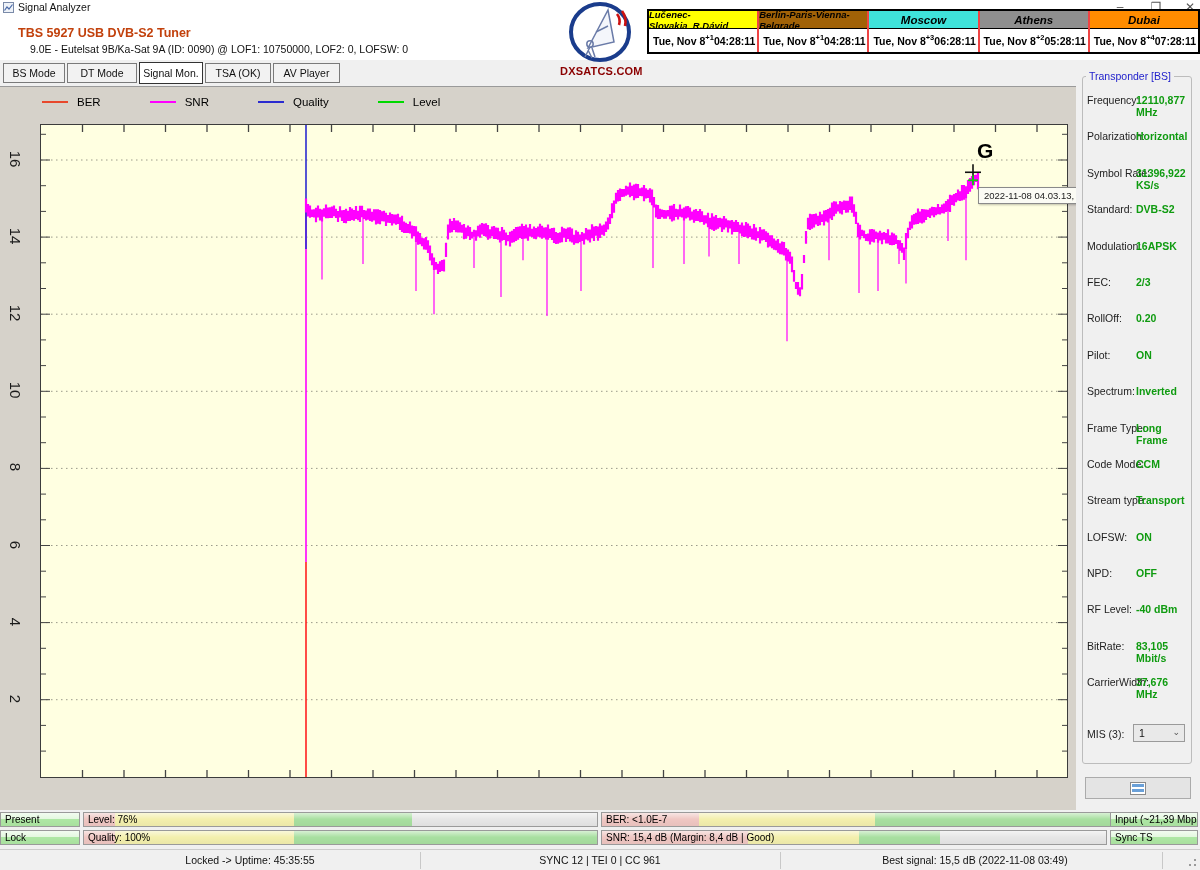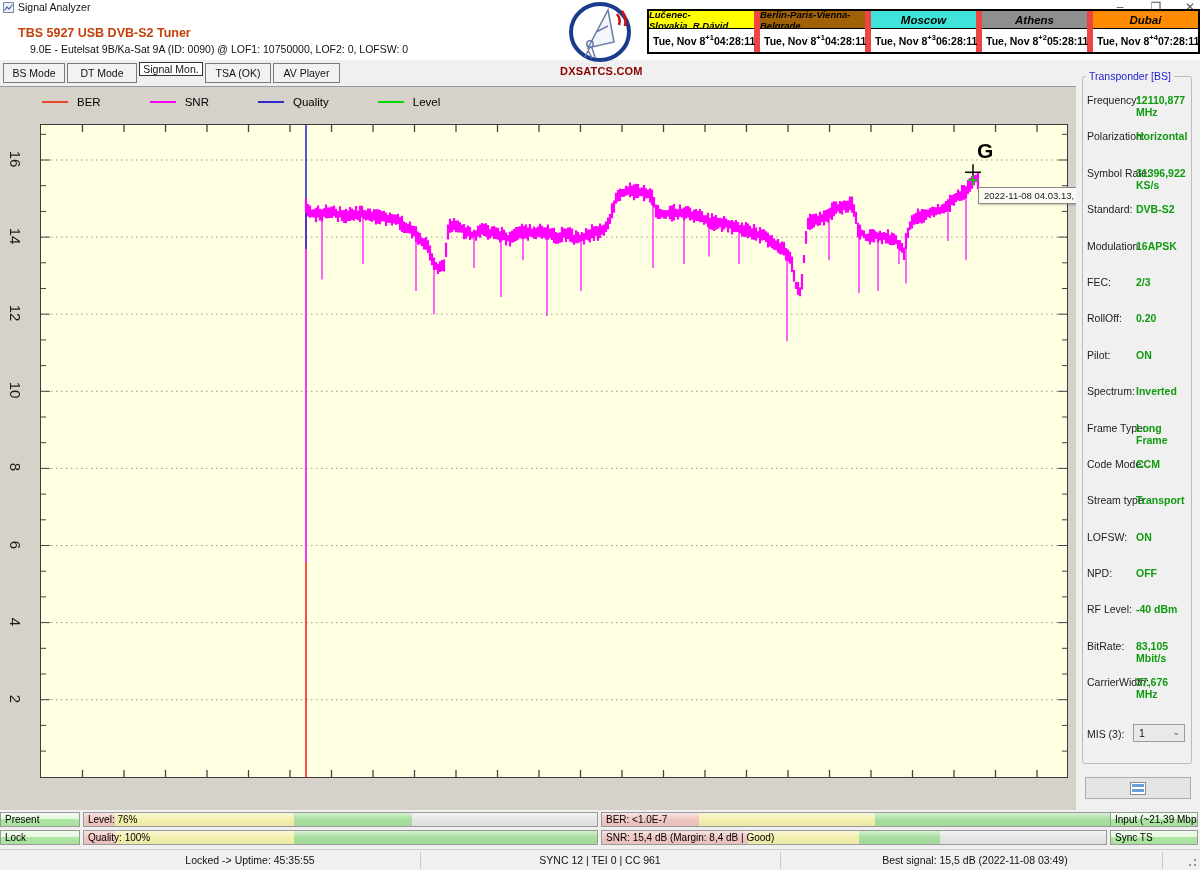--- a/index.html
+++ b/index.html
@@ -18,36 +18,36 @@
   .devtitle { position:absolute; left:18px; top:11px; font-size:12.5px; font-weight:bold; color:#c2410c; }
   .subtitle { position:absolute; left:30px; top:28px; font-size:10.5px; color:#111; }
 
   
   .logo { position:absolute; left:560px; top:2px; width:80px; height:80px; z-index:30; text-align:center; }
   .logo .lt { font-size:11px; font-weight:bold; color:#8b0000; letter-spacing:0.2px; margin-top:-3px; }
 
   
   .clocks { position:absolute; left:647px; top:9px; width:553px; height:45px;
     border:2px solid #000; display:flex; background:#fff; z-index:25;}
-  .clock { flex:1; border-right:6px solid #ef4444; display:flex; flex-direction:column; }
+  .clock { flex:1; border-right:2px solid #ef4444; display:flex; flex-direction:column; }
   .clock:last-child { border-right:none; }
   .cname { height:18px; border-bottom:1px solid #000; font-style:italic; font-weight:bold;
     font-size:11.5px; display:flex; align-items:center; justify-content:center; color:#000; }
   .cname.small { font-size:9.5px; }
   .ctime { flex:1; display:flex; align-items:center; padding:0 4px; background:#fff;
     font-weight:bold; font-size:10.5px; color:#000; }
   .ctime .cdate { flex:0 0 auto; }
   .ctime .coff { flex:1; text-align:center; font-size:7.5px; margin-top:-6px; }
   .ctime .chms { flex:0 0 auto; }
 
   
   .tabstrip { position:absolute; left:0; top:60px; width:1200px; height:26px; background:#f0f0f0; }
   .tab { position:absolute; top:3px; height:20px; background:#f2f2f2; border:1px solid #7a7a7a;
     font-size:10.5px; color:#111; display:flex; align-items:center; justify-content:center; }
-  .tab.active { background:#ffffff; border:1px solid #333; top:2px; height:14px; z-index:2; }
+  .tab.active { background:#ffffff; border:1px solid #333; top:2px; height:22px; z-index:2; }
 
   
   .chart-region { position:absolute; left:0; top:86px; width:1076px; height:724px;
     background:#d6d2ca; border-top:1px solid #9a9a9a; }
   .legend { position:absolute; left:42px; top:9px; display:flex; align-items:center;gap:21px; }
   .legend .litem { display:flex; align-items:center; margin-right:28px; }
   .legend .lline { width:26px; height:0; border-top:2px solid #000; margin-right:9px; }
   .legend .ltext { font-size:11.5px; color:#000; }
   .plot { position:absolute; left:40px; top:37px; width:1028px; height:654px;
     background:#ffffe1; border:1px solid #3c3c3c; }

